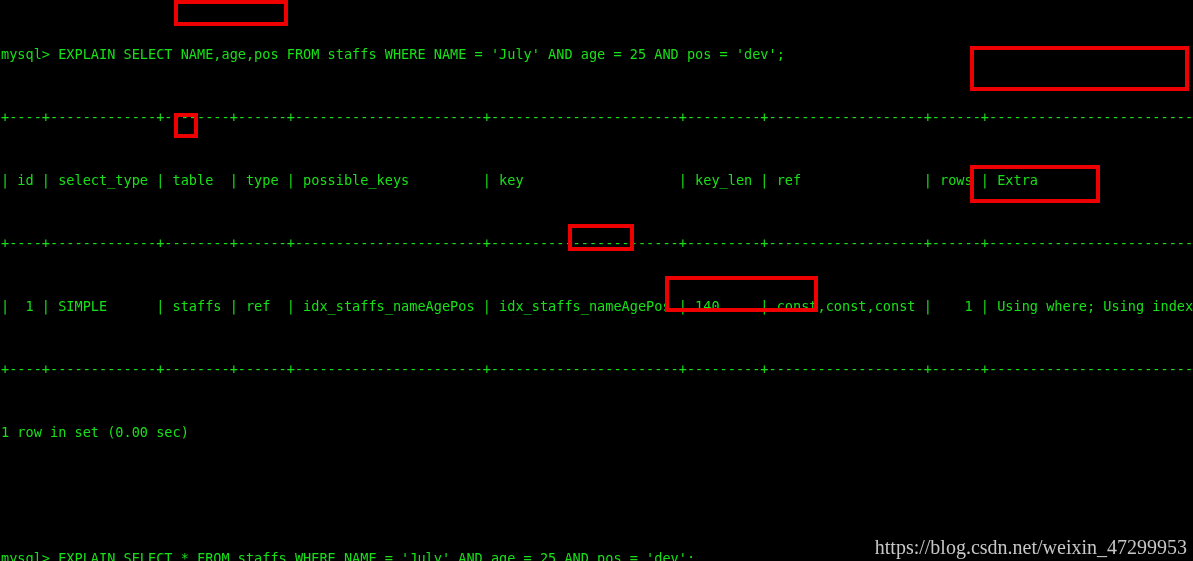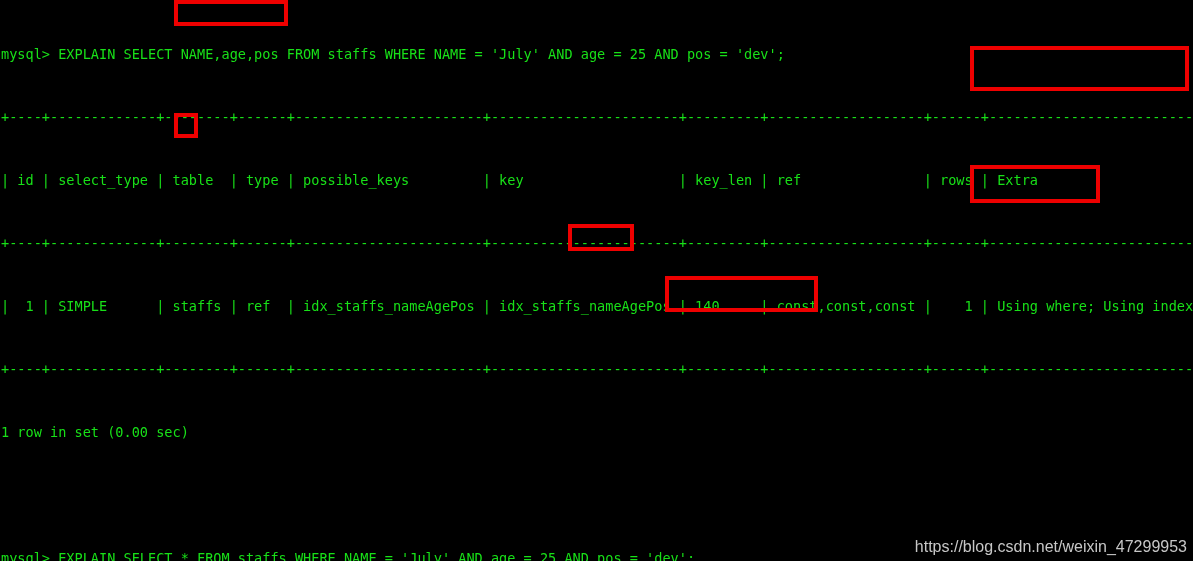--- a/index.html
+++ b/index.html
@@ -39,22 +39,22 @@
     border: 4px solid #ee0000;
     box-sizing: border-box;
     pointer-events: none;
     background: transparent;
   }
   .watermark {
     position: absolute;
     right: 6px;
     bottom: 5px;
     color: #d8d8d8;
-    font-family: Liberation Sans, sans-serif;
-    font-size: 16px;
+    font-family: Liberation Serif, serif;
+    font-size: 20px;
     line-height: 18px;
     white-space: pre;
     opacity: 0.92;
   }
 </style>
 </head>
 <body>
 
 <div id="terminal">
 

